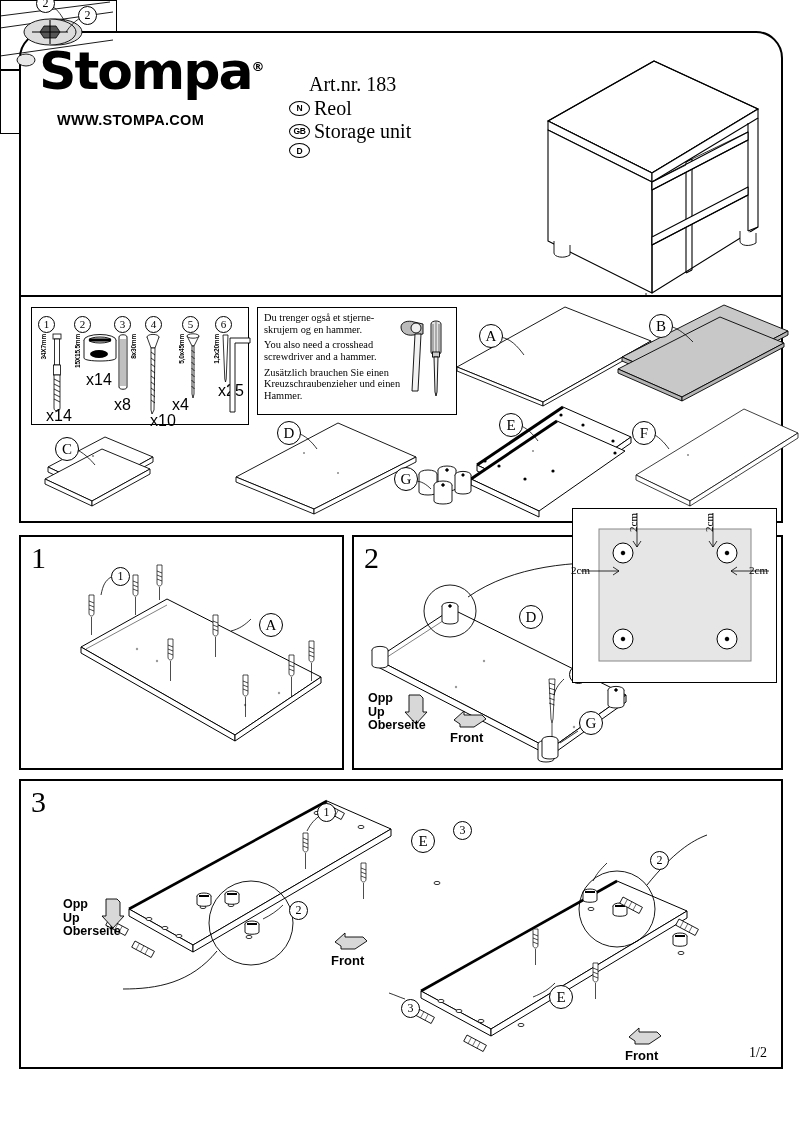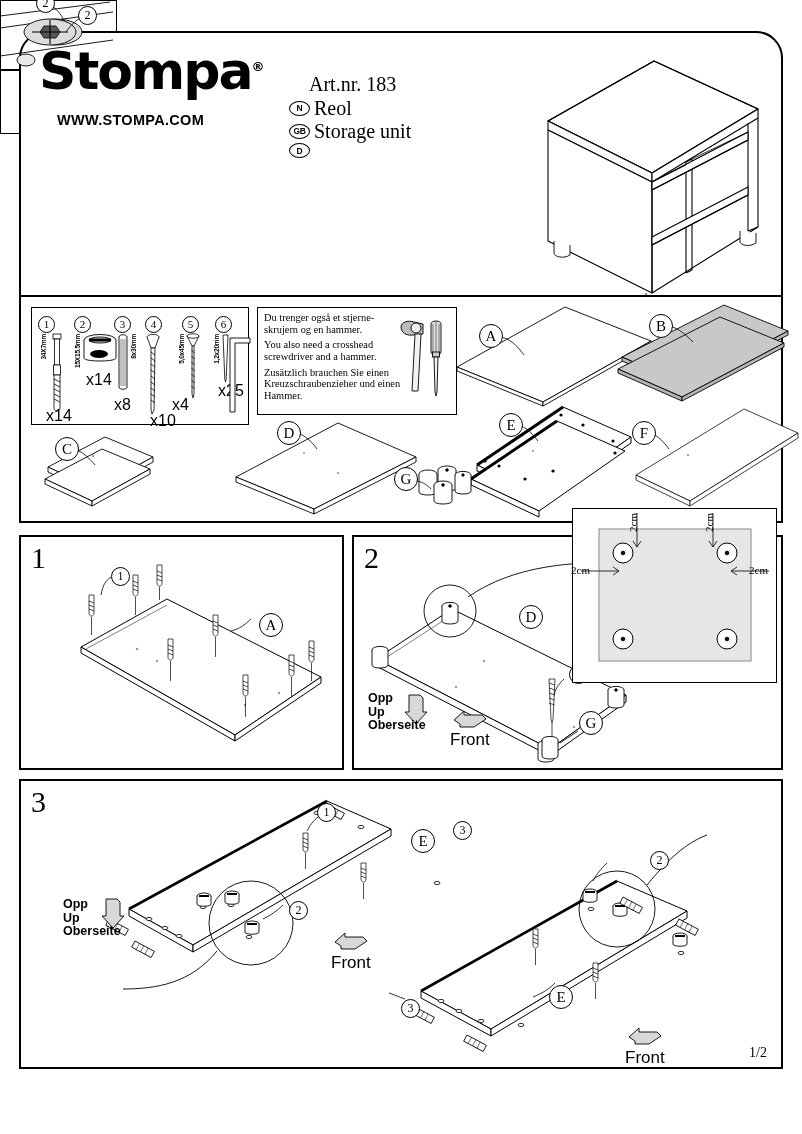--- a/index.html
+++ b/index.html
@@ -53,21 +53,21 @@
 
   
   .bub{position:absolute;display:inline-flex;align-items:center;justify-content:center;
        border:1.2px solid #000;border-radius:50%;background:#fff;font-family:"Liberation Serif",serif;z-index:6;}
   .bub.lg{width:22px;height:22px;font-size:15px;}
   .bub.md{width:17px;height:17px;font-size:12px;}
 
   
   .orient{position:absolute;font-family:"Liberation Sans",sans-serif;font-weight:bold;font-size:12.5px;
           line-height:1.08;z-index:6;}
-  .frontlbl{position:absolute;font-family:"Liberation Sans",sans-serif;font-weight:normal;font-size:17px;z-index:6;}
+  .frontlbl{position:absolute;font-family:"Liberation Sans",sans-serif;font-weight:bold;font-size:13px;z-index:6;}
   .cmlbl{position:absolute;font-family:"Liberation Serif",serif;font-size:11px;z-index:8;}
   .cmlbl.vert{writing-mode:vertical-rl;transform:rotate(180deg);}
 
   .pagenum{position:absolute;right:14px;bottom:6px;font-size:14px;font-family:"Liberation Serif",serif;}
   svg{display:block;overflow:visible;}
 </style>
 </head>
 <body>
 
 <div class="page">

